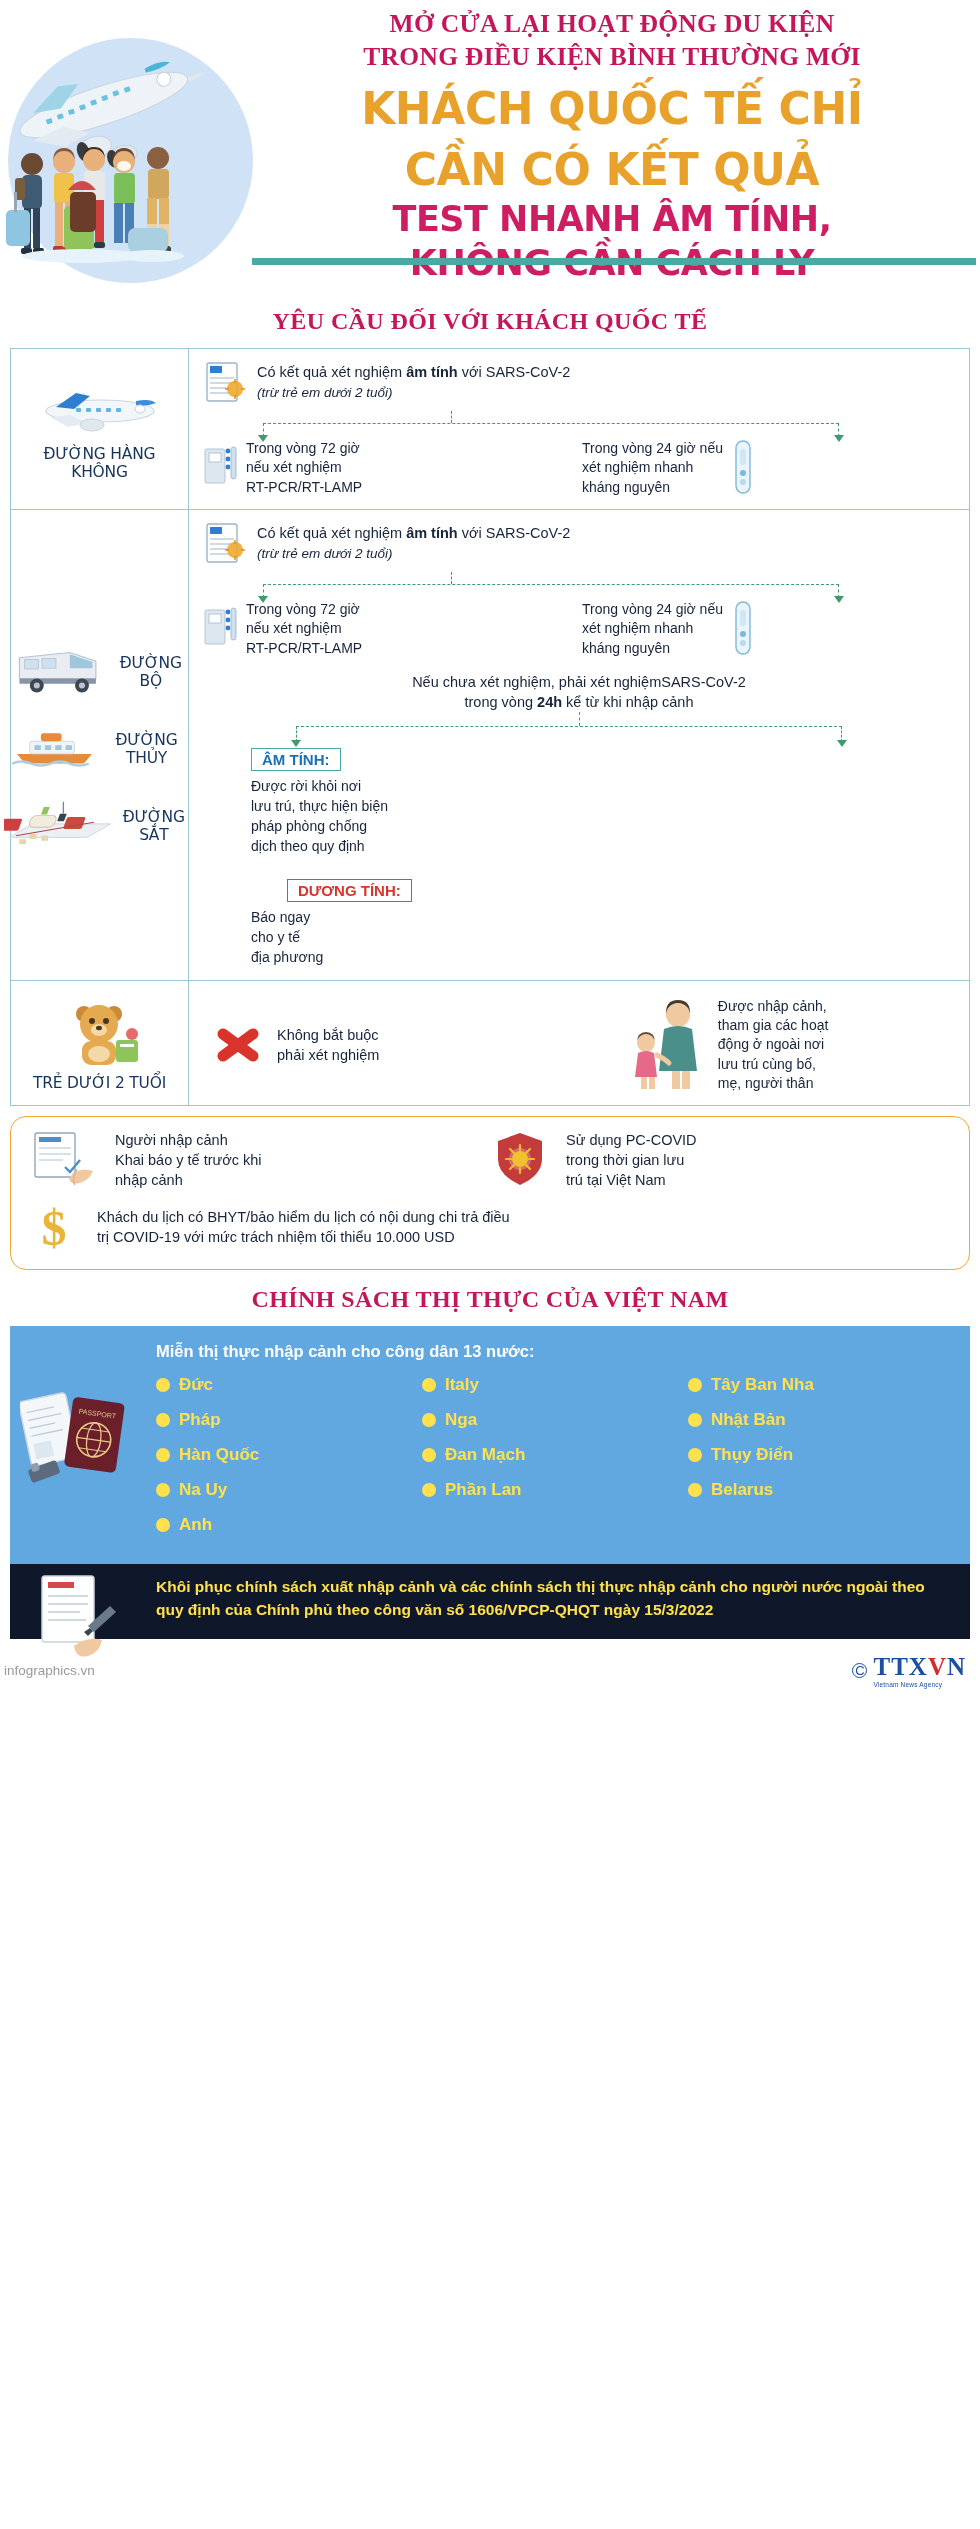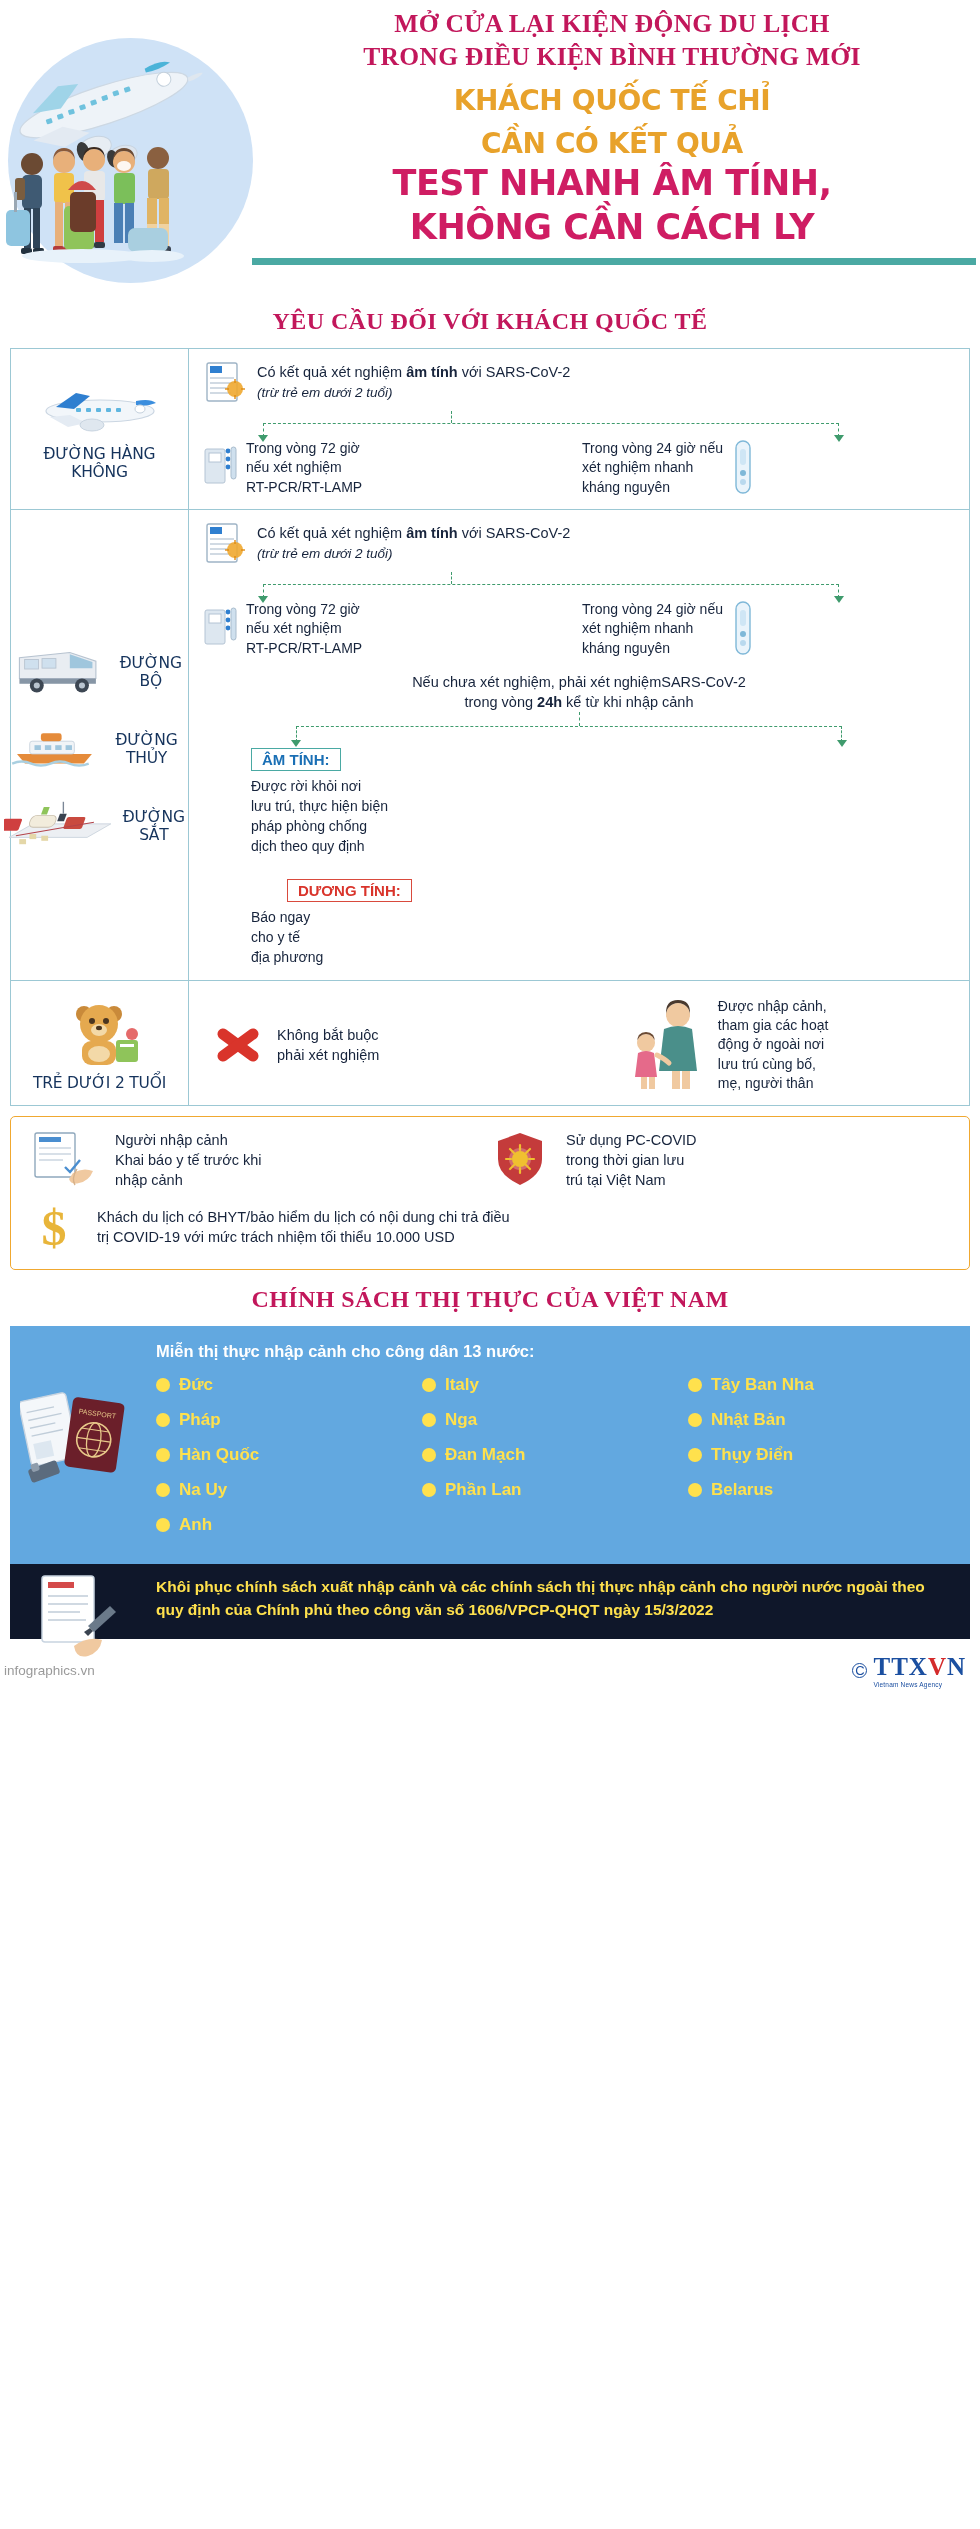--- a/index.html
+++ b/index.html
@@ -25,21 +25,21 @@
     font-weight: bold;
     color: #c2175b;
     font-size: 25.5px;
     letter-spacing: .3px;
     line-height: 1.28;
   }
   .big-orange {
     font-family: "DejaVu Sans", sans-serif;
     font-weight: bold;
     color: #e8a22b;
-    font-size: 28px;
+    font-size: 44px;
     line-height: 1.11;
     letter-spacing: -0.4px;
     margin-top: 12px;
   }
   .big-pink {
     font-family: "DejaVu Sans", sans-serif;
     font-weight: bold;
     color: #cf1d63;
     font-size: 35px;
     line-height: 1.11;
@@ -138,21 +138,21 @@
   .kid-wrap { display: flex; align-items: center; gap: 14px; padding: 6px 0 0 10px; }
   .kid-no { display:flex; align-items:center; gap: 12px; width: 54%; }
   .kid-txt { font-size: 14.5px; color: #17243c; line-height: 1.38; }
   .kid-right { display:flex; align-items:flex-start; gap: 8px; flex:1; }
   .kid-right .kid-txt { font-size: 14px; }
 
   
   .obox {
     margin: 10px 10px 0 10px;
     border: 1.6px solid #f0a830;
-    border-radius: 5px;
+    border-radius: 16px;
     padding: 12px 14px 14px 14px;
   }
   .obox-top { display: flex; }
   .obox-cell { display: flex; gap: 12px; width: 50%; align-items: center; }
   .obox-txt { font-size: 14.5px; color: #17243c; line-height: 1.4; }
   .obox-bot { display: flex; gap: 14px; align-items: center; margin-top: 8px; }
 
   
   .visa {
     margin: 0 10px; background: #62a8e0; color: #fff;
@@ -275,21 +275,21 @@
         <rect x="62" y="58" width="30" height="44" rx="5" fill="#8fc45a"></rect>
         <rect x="68" y="44" width="26" height="40" rx="5" fill="#6b3c2a"></rect>
         <path d="M66 42 q14 -18 28 0 z" fill="#cf4a4a"></path>
         <rect x="126" y="80" width="40" height="24" rx="7" fill="#a9cfe0"></rect>
         <ellipse cx="80" cy="108" rx="60" ry="7" fill="#e8f2fa"></ellipse>
         <ellipse cx="150" cy="108" rx="32" ry="6" fill="#e8f2fa"></ellipse>
       </g>
     </svg>
 
     <div class="hdr-text">
-      <div class="serif-red">MỞ CỬA LẠI KIỆN ĐỘNG DU LỊCH</div>
+      <div class="serif-red">MỞ CỬA LẠI HOẠT ĐỘNG DU KIỆN</div>
       <div class="serif-red">TRONG ĐIỀU KIỆN BÌNH THƯỜNG MỚI</div>
       <div class="big-orange">KHÁCH QUỐC TẾ CHỈ</div>
       <div class="big-orange">CẦN CÓ KẾT QUẢ</div>
       <div class="big-pink">TEST NHANH ÂM TÍNH,</div>
       <div class="big-pink">KHÔNG CẦN CÁCH LY</div>
     </div>
     <div class="hdr-rule"></div>
   </div>
 
   <div class="sec-title">YÊU CẦU ĐỐI VỚI KHÁCH QUỐC TẾ</div>

